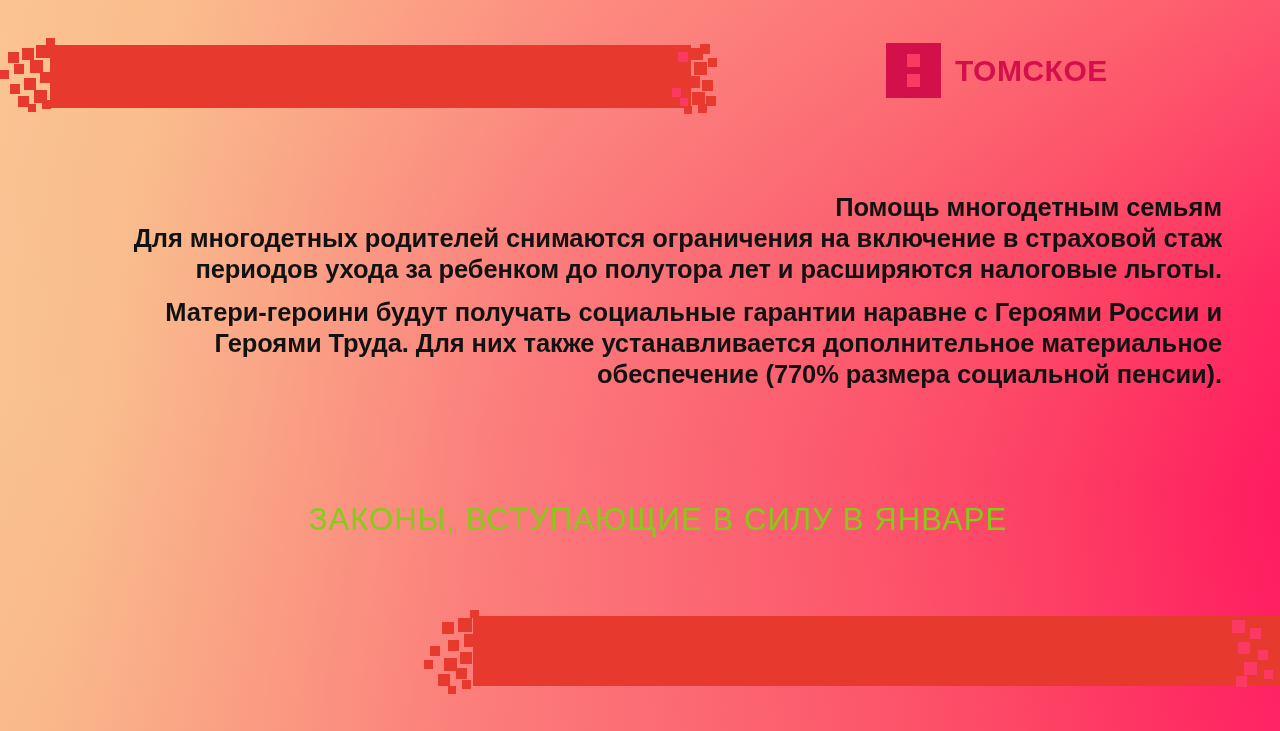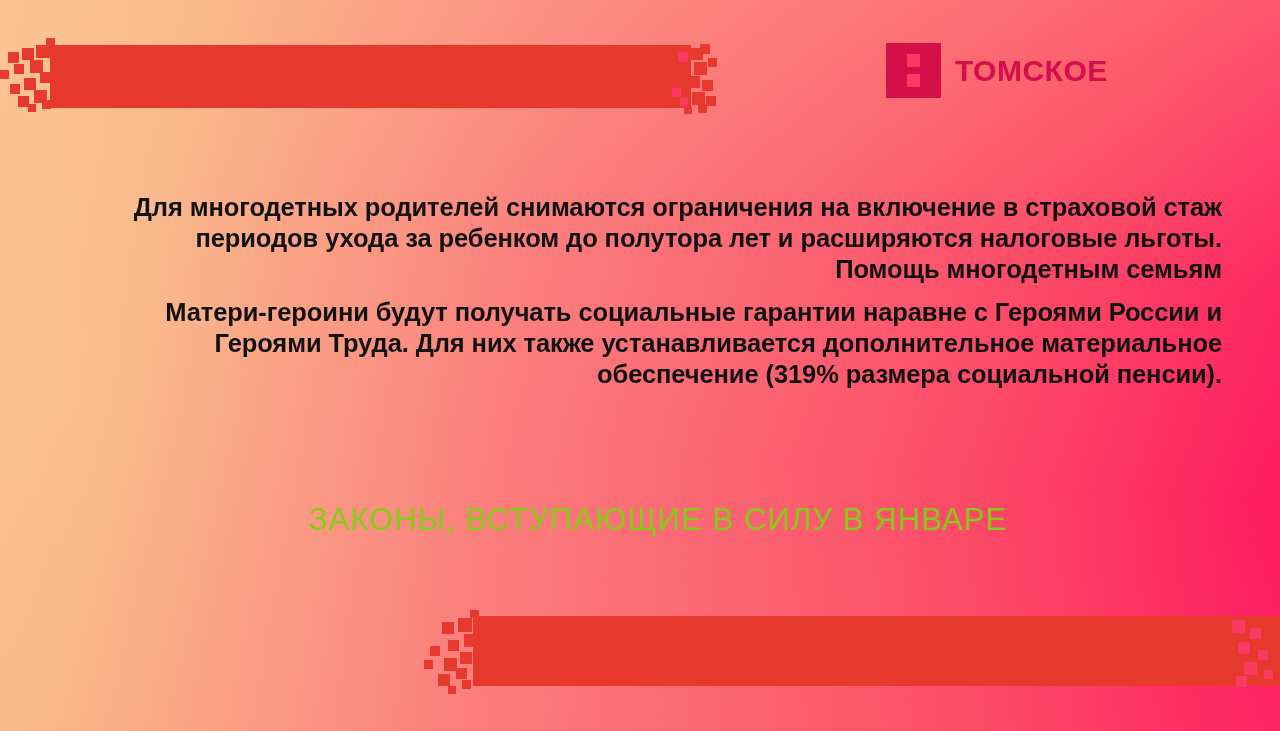--- a/index.html
+++ b/index.html
@@ -216,21 +216,21 @@
     <div id="logo-mark">
       <div class="sq top"></div>
       <div class="sq bottom"></div>
     </div>
     <div id="logo-text">
       <span>ТОМСКОЕ</span>
     </div>
   </div>
 
   <div id="copy-block">
+    <p>Помощь многодетным семьям</p>
     <p>Для многодетных родителей снимаются ограничения на включение в страховой стаж периодов ухода за ребенком до полутора лет и расширяются налоговые льготы.</p>
-    <p>Помощь многодетным семьям</p>
     <div id="copy-gap"></div>
-    <p>Матери-героини будут получать социальные гарантии наравне с Героями России и Героями Труда. Для них также устанавливается дополнительное материальное обеспечение (319% размера социальной пенсии).</p>
+    <p>Матери-героини будут получать социальные гарантии наравне с Героями России и Героями Труда. Для них также устанавливается дополнительное материальное обеспечение (770% размера социальной пенсии).</p>
   </div>
 
   <div id="headline">ЗАКОНЫ, ВСТУПАЮЩИЕ В СИЛУ В ЯНВАРЕ</div>
 
 </div>
 
 </body></html>

